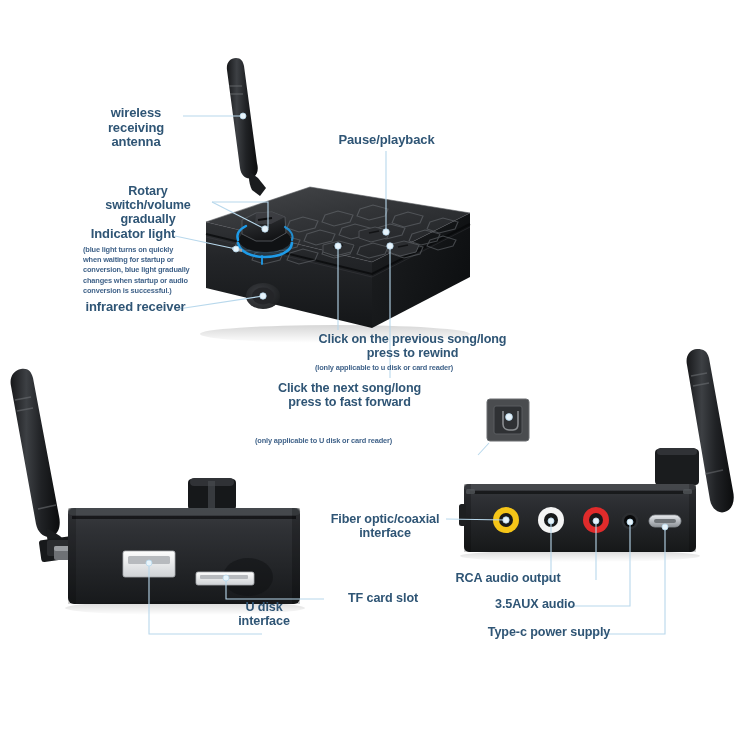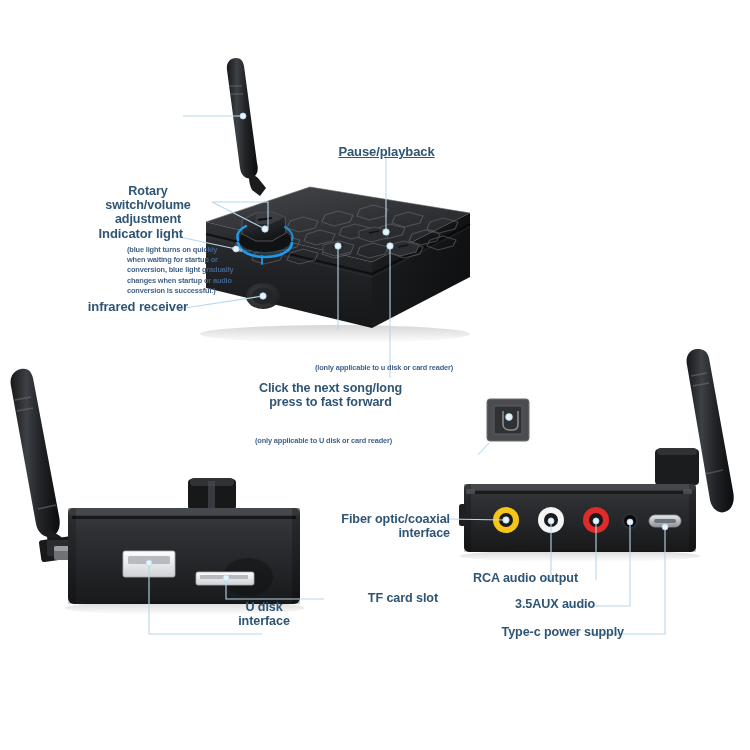--- a/index.html
+++ b/index.html
@@ -15,21 +15,21 @@
 
   .lbl{
     position:absolute;
     color:#2f5575;
     font-weight:bold;
     line-height:1.12;
     letter-spacing:-0.1px;
     white-space:pre-line;
   }
   .lbl.c{text-align:center;}
-  .lbl.l{text-align:right;}
+  .lbl.l{text-align:center;}
   .sub{
     position:absolute;
     color:#42648a;
     font-weight:bold;
     font-size:7.4px;
     line-height:1.38;
     letter-spacing:-0.15px;
     white-space:pre-line;
   }
   .sub.c{text-align:left;}
@@ -327,45 +327,49 @@
     <circle cx="551" cy="521" r="3"></circle>
     <circle cx="596" cy="521" r="3"></circle>
     <circle cx="630" cy="522" r="3"></circle>
     <circle cx="665" cy="527" r="3"></circle>
     <circle cx="226" cy="578" r="3"></circle>
     <circle cx="149" cy="563" r="3"></circle>
     <circle cx="509" cy="417" r="3.4"></circle>
   </g>
 </svg>
 
+<div class="lbl c" style="left:88px;top:106px;width:96px;font-size:13px;">wireless receiving
+antenna</div>
 
 <div class="lbl c" style="left:84px;top:184px;width:128px;font-size:12.6px;">Rotary switch/volume
-adjustment</div>
+gradually</div>
 
 <div class="lbl l" style="left:83px;top:227px;width:100px;font-size:13px;">Indicator light</div>
 
-<div class="sub" style="left:83px;top:245px;width:116px;margin-left:44px;">(blue light turns on quickly
+<div class="sub" style="left:83px;top:245px;width:116px;">(blue light turns on quickly
 when waiting for startup or
 conversion, blue light gradually
 changes when startup or audio
 conversion is successful.)</div>
 
 <div class="lbl l" style="left:83px;top:300px;width:105px;font-size:13px;">infrared receiver</div>
 
-<div class="lbl c" style="left:329px;top:145px;width:115px;font-size:13px;text-decoration:underline;">Pause/playback</div>
-
+<div class="lbl c" style="left:329px;top:133px;width:115px;font-size:13px;">Pause/playback</div>
+
+<div class="lbl c" style="left:315px;top:332px;width:195px;font-size:12.6px;">Click on the previous song/long
+press to rewind</div>
 
 <div class="sub c" style="left:315px;top:363px;width:195px;">(lonly applicable to u disk or card reader)</div>
 
-<div class="lbl c" style="left:238px;top:381px;width:185px;font-size:12.6px;">Click the next song/long
+<div class="lbl c" style="left:257px;top:381px;width:185px;font-size:12.6px;">Click the next song/long
 press to fast forward</div>
 
 <div class="sub c" style="left:255px;top:436px;width:185px;">(only applicable to U disk or card reader)</div>
 
-<div class="lbl c" style="left:320px;top:512px;width:130px;font-size:12.6px;text-align:right;">Fiber optic/coaxial
+<div class="lbl c" style="left:320px;top:512px;width:130px;font-size:12.6px;">Fiber optic/coaxial
 interface</div>
 
 <div class="lbl l" style="left:430px;top:571px;width:140px;font-size:12.6px;margin-left:8px;">RCA audio output</div>
 
 <div class="lbl l" style="left:475px;top:597px;width:120px;font-size:12.6px;">3.5AUX audio</div>
 
 <div class="lbl l" style="left:474px;top:625px;width:150px;font-size:12.6px;">Type-c power supply</div>
 
 <div class="lbl l" style="left:328px;top:591px;width:110px;font-size:12.6px;">TF card slot</div>
 

